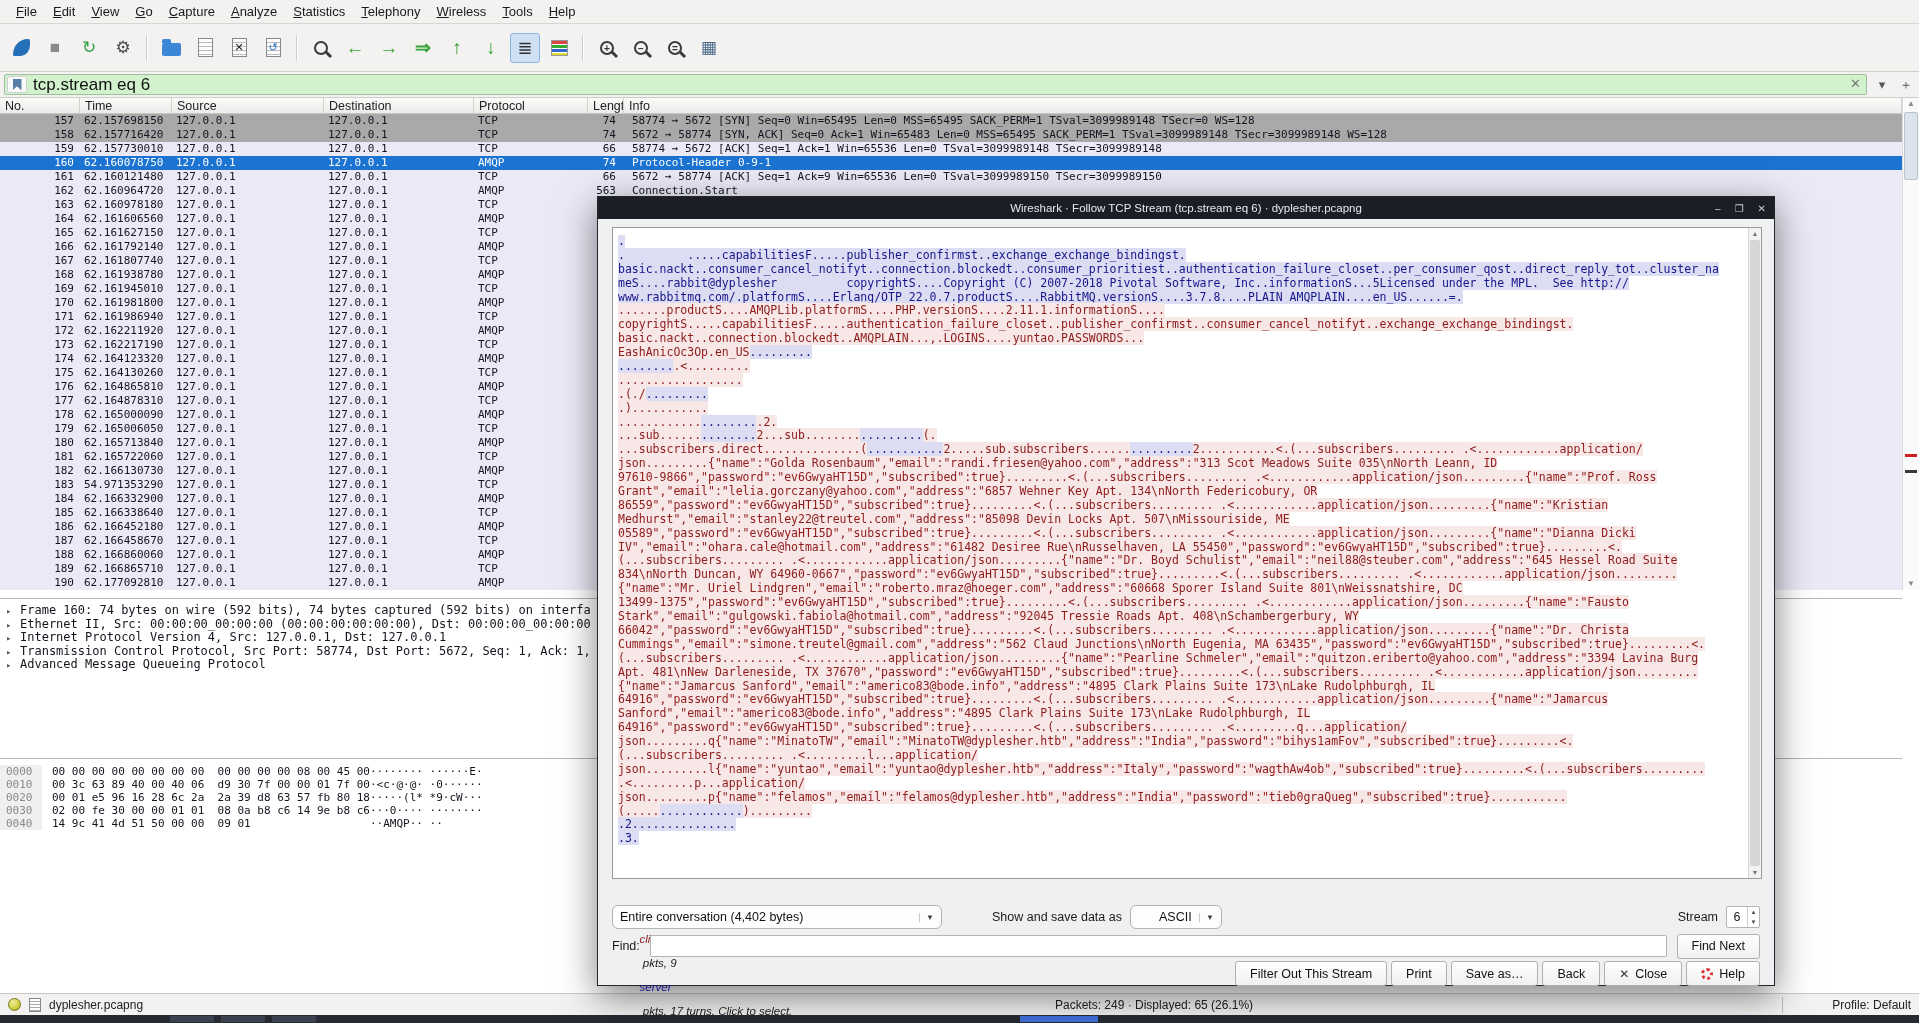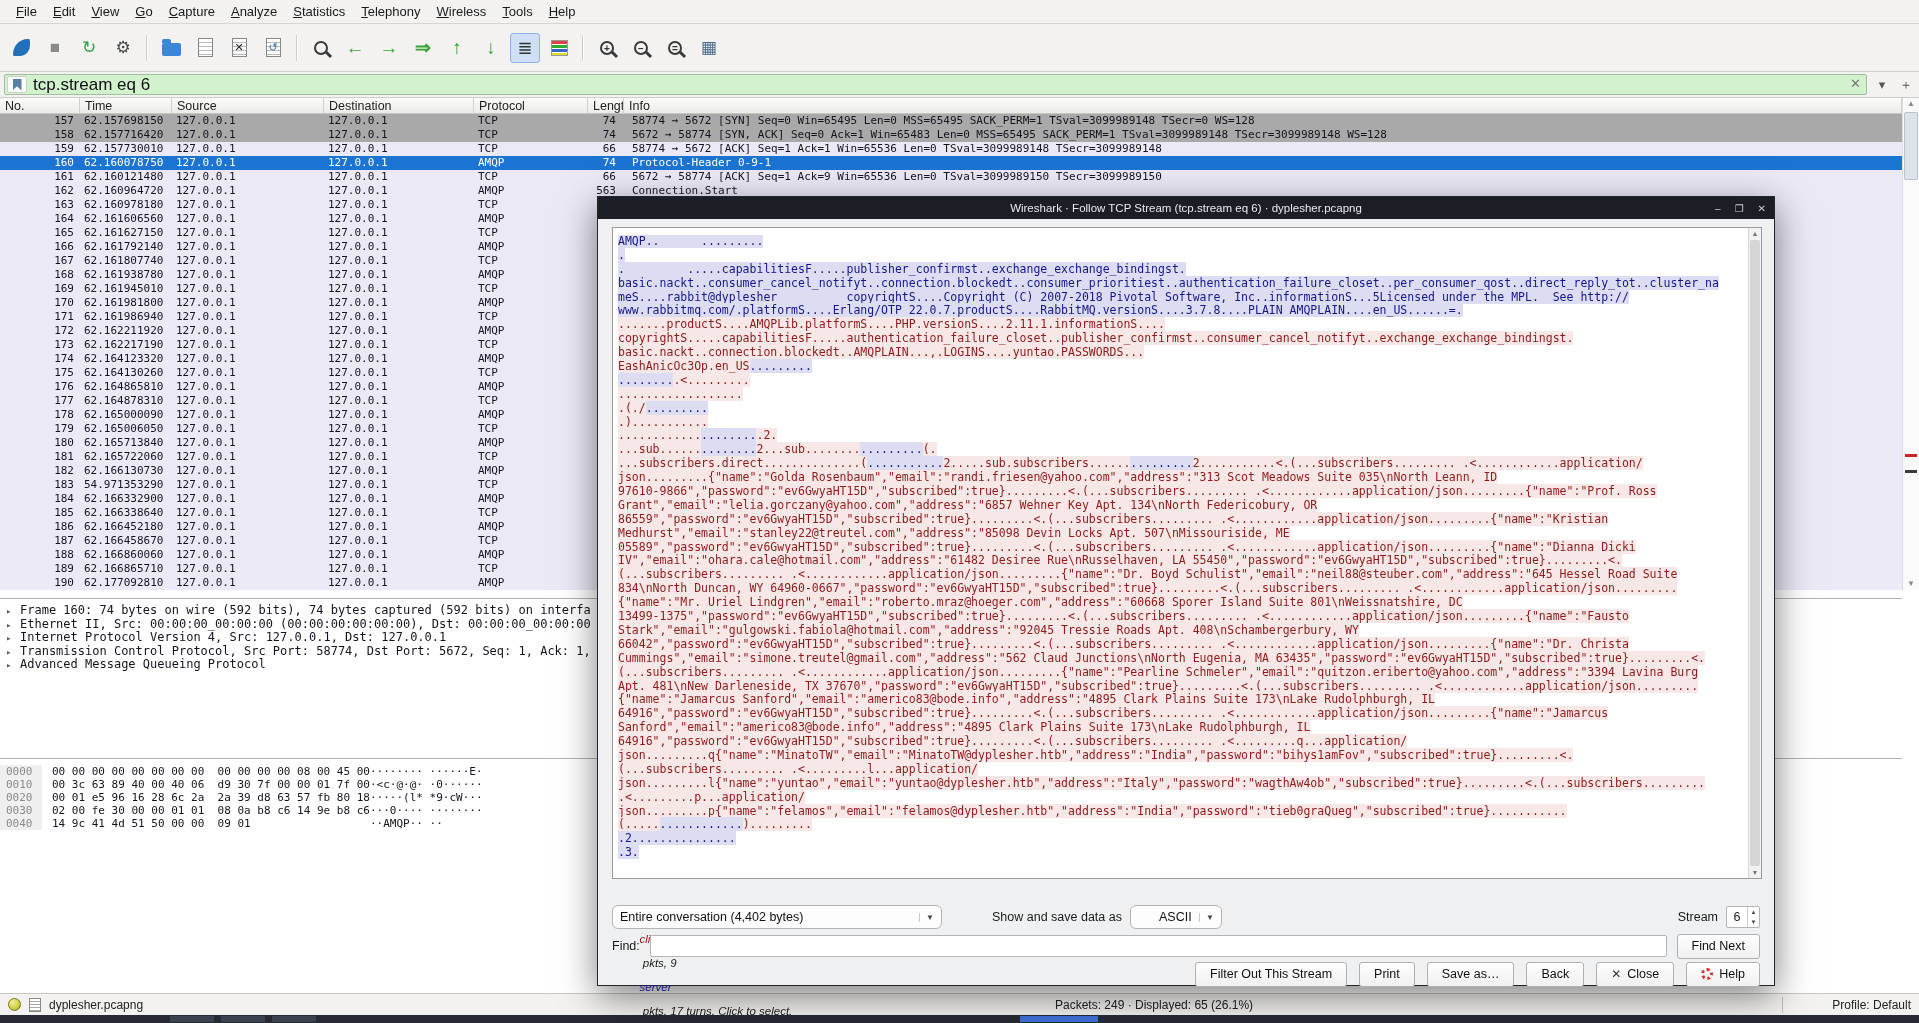--- a/index.html
+++ b/index.html
@@ -131,21 +131,21 @@
   .spin{width:34px;height:22px;background:#fff;border:1px solid #b4b4b4;border-radius:2px;display:flex;}
   .spin .num{flex:1;text-align:center;line-height:20px;}
   .spin .arrows{width:12px;border-left:1px solid #ccc;display:flex;flex-direction:column;}
   .spin .arrows span{flex:1;font-size:6px;text-align:center;color:#444;line-height:10px;}
   .drow2{position:absolute;left:14px;top:736px;right:14px;height:26px;display:flex;align-items:center;}
   .find-input{flex:1;height:22px;background:#fff;border:1px solid #b4b4b4;border-radius:2px;margin-left:10px;
       font-family:"Liberation Sans",sans-serif;font-size:12.5px;padding:0 6px;}
   .btn{height:25px;padding:0 14px;background:linear-gradient(#fefefe,#f0f0f0);border:1px solid #b0b0b0;border-radius:3px;
       font-size:12.5px;color:#111;display:flex;align-items:center;gap:6px;white-space:nowrap;}
   .btn-findnext{margin-left:10px;}
-  .drow3{position:absolute;left:16px;top:764px;right:14px;height:26px;display:flex;align-items:center;justify-content:flex-end;gap:12px;}
+  .drow3{position:absolute;left:16px;top:764px;right:14px;height:26px;display:flex;align-items:flex-start;justify-content:flex-end;gap:4px;}
   .x-icon{font-size:12px;color:#333;}
   .help-icon{width:12px;height:12px;border-radius:50%;border:3px dotted #e03131;}
 </style>
 </head>
 <body>
 
 <div id="win">
 
   <div class="menubar">
 
@@ -723,21 +723,20 @@
       <span class="dwinbtns">
         <span>–</span>
         <span>❐</span>
         <span>✕</span>
       </span>
     </div>
 
     <div class="stream-box">
       <div class="stream-text">
 
-          <div class="sline"><span class="seg s">AMQP..      .........</span></div>
 
           <div class="sline"><span class="seg s">.</span></div>
 
           <div class="sline"><span class="seg s">.         .....capabilitiesF.....publisher_confirmst..exchange_exchange_bindingst.</span></div>
 
           <div class="sline"><span class="seg s">basic.nackt..consumer_cancel_notifyt..connection.blockedt..consumer_prioritiest..authentication_failure_closet..per_consumer_qost..direct_reply_tot..cluster_na</span></div>
 
           <div class="sline"><span class="seg s">meS....rabbit@dyplesher          copyrightS....Copyright (C) 2007-2018 Pivotal Software, Inc..informationS...5Licensed under the MPL.  See http://</span></div>
 
           <div class="sline"><span class="seg s">www.rabbitmq.com/.platformS....Erlang/OTP 22.0.7.productS....RabbitMQ.versionS....3.7.8....PLAIN AMQPLAIN....en_US......=.</span></div>

